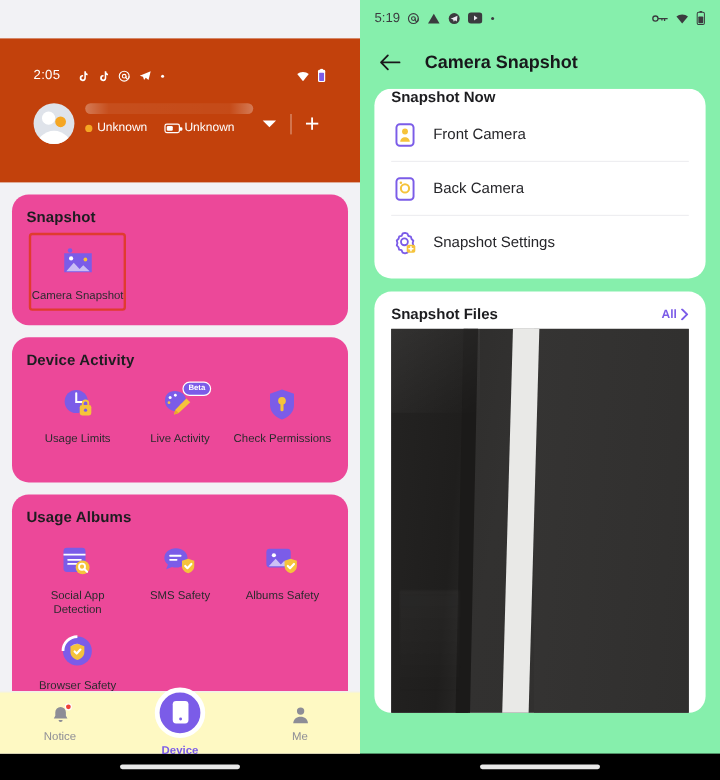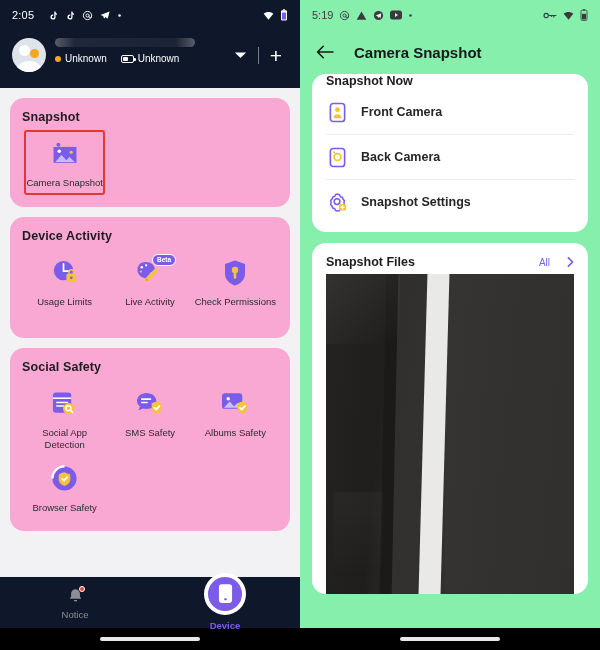--- a/index.html
+++ b/index.html
@@ -13,25 +13,26 @@
 
   
   .phone-left {
     width: 300px; height: 650px;
     position: relative;
     background: #f2f2f5;
     display: flex; flex-direction: column;
     overflow: hidden;
   }
   .purple-head {
-    background: #0f172a;
-    padding: 0;
+    background: #c2410c;
+    padding: 16px;
     flex: 0 0 auto;
     position: relative;
     z-index: 2;
+    margin-top: 32px;
   }
   .statusbar {
     height: 30px;
     display: flex; align-items: center;
     padding: 0 12px;
     font-size: 11px;
     color: #fff;
     font-weight: 500;
   }
   .statusbar .sb-time { margin-right: 8px; letter-spacing: .2px; }
@@ -74,21 +75,21 @@
   .divider-v { width: 1px; height: 17px; background: rgba(255,255,255,.45); margin: 0 5px; }
   .plus-btn { width: 24px; height: 26px; display: flex; align-items: center; justify-content: center; color: #fff; font-size: 21px; font-weight: 300; line-height: 1; cursor: pointer; }
 
   .left-scroll {
     flex: 1; overflow: hidden;
     padding: 10px 10px 0 10px;
     background: #f2f2f5;
     position: relative;
   }
   .card {
-    background: #f9a8d4; border-radius: 14px;
+    background: #ec4899; border-radius: 14px;
     padding: 12px 12px 14px 12px;
     margin-bottom: 10px;
   }
   .card-title { font-size: 12.5px; font-weight: bold; color: #1d1d20; margin-bottom: 6px; letter-spacing: .1px; }
   .grid3 { display: flex; flex-wrap: wrap; }
   .grid3 .tile { width: 33.333%; }
   .tile {
     display: flex; flex-direction: column; align-items: center;
     padding: 8px 2px 4px 2px; cursor: pointer;
     position: relative;
@@ -104,21 +105,21 @@
   .beta-badge {
     position: absolute; top: 5px; left: 50%; margin-left: 2px;
     background: #7b5ce8; color: #fff;
     font-size: 6.5px; font-weight: bold;
     padding: 1.5px 4px; border-radius: 7px;
     border: 1.5px solid #fff;
   }
 
   
   .bottom-nav {
-    height: 52px; background: #0f172a;
+    height: 52px; background: #fef9c3;
     display: flex; align-items: center;
     position: relative; flex: 0 0 auto;
     border-top: 1px solid #f0f0f3;
   }
   .nav-item { flex: 1; display: flex; flex-direction: column; align-items: center; gap: 3px; cursor: pointer; }
   .nav-item .nlabel { font-size: 9.5px; color: #8d8d96; }
   .nav-ico { width: 20px; height: 20px; display: flex; align-items: center; justify-content: center; position: relative; }
   .badge-dot { position: absolute; top: 0px; right: 0px; width: 6px; height: 6px; border-radius: 50%; background: #ef4136; border: 1px solid #fff; }
   .nav-center-wrap { flex: 1; display: flex; flex-direction: column; align-items: center; position: relative; }
   .fab {
@@ -145,23 +146,23 @@
   .appbar { height: 44px; display: flex; align-items: center; padding: 0 14px; gap: 18px; }
   .back-btn { width: 22px; height: 22px; display: flex; align-items: center; justify-content: center; cursor: pointer; }
   .appbar-title { font-size: 15px; font-weight: bold; color: #18181b; }
   .right-body { flex: 1; padding: 0 12px; overflow: hidden; }
   .rcard { background: #fff; border-radius: 14px; margin-bottom: 11px; }
   .rcard-pad { padding: 0 14px 2px 14px; }
   .rcard-title { font-size: 12.5px; font-weight: bold; color: #1d1d20; }
   .rrow { display: flex; align-items: center; gap: 13px; padding: 11px 14px; cursor: pointer; position: relative; }
   .rrow-sep { height: 1px; background: #eeeef1; margin: 0 14px; }
   .rrow .rico { width: 22px; height: 22px; display: flex; align-items: center; justify-content: center; flex: 0 0 auto; }
-  .rrow .rlabel { font-size: 12.5px; color: #26262a; font-weight: bold; }
+  .rrow .rlabel { font-size: 12.5px; color: #26262a; }
   .files-head { display: flex; align-items: center; justify-content: space-between; padding: 12px 14px 5px 14px; }
-  .all-link { display: flex; align-items: center; gap: 17px; color: #7b5ce8; font-size: 10px; cursor: pointer; }
+  .all-link { display: flex; align-items: center; gap: 3px; color: #7b5ce8; font-size: 10px; cursor: pointer; font-weight: bold; }
   .photo-wrap { padding: 0 14px 0 14px; }
   .photo {
     width: 100%; height: 320px;
     background:
       linear-gradient(100deg, #2b2a29 0%, #323130 38%, #2f2e2d 100%);
     position: relative; overflow: hidden;
   }
   .photo .stripe {
     position: absolute; top: -4%; bottom: -4%; left: 39%;
     width: 9%;
@@ -340,21 +341,21 @@
               </svg>
             </span>
             <span class="tlabel">Check Permissions</span>
           </div>
           <div class="tile"></div>
           <div class="tile"></div>
         </div>
       </div>
 
       <div class="card">
-        <div class="card-title">Social Safety</div>
+        <div class="card-title">Usage Albums</div>
         <div class="grid3">
           <div class="tile">
             <span class="tico">
               <svg width="27" height="28" viewBox="0 0 28 28">
                 <rect x="2" y="2" width="19" height="21" rx="3" fill="#7b5ce8"></rect>
                 <path d="M2 8h19" stroke="#fff" stroke-width="1.6"></path>
                 <path d="M6 12.5h11M6 16h7" stroke="#fff" stroke-width="1.6" stroke-linecap="round"></path>
                 <circle cx="18.5" cy="19" r="6" fill="#f5c33b"></circle>
                 <circle cx="18" cy="18.4" r="2.6" fill="none" stroke="#fff" stroke-width="1.6"></circle>
                 <path d="M20 20.4l2.4 2.4" stroke="#fff" stroke-width="1.8" stroke-linecap="round"></path>
@@ -415,20 +416,29 @@
         <span class="nlabel">Notice</span>
       </div>
       <div class="nav-center-wrap">
         <span class="fab">
           <svg width="15" height="21" viewBox="0 0 16 22" fill="none">
               <rect x="1" y="1" width="14" height="20" rx="3" fill="#fff"></rect>
               <circle cx="8" cy="17" r="1.3" fill="#7b5ce8"></circle>
             </svg>
         </span>
         <span class="fab-label">Device</span>
+      </div>
+      <div class="nav-item">
+        <span class="nav-ico">
+          <svg width="17" height="18" viewBox="0 0 20 20" fill="#8d8d96">
+              <circle cx="10" cy="6" r="3.6"></circle>
+              <path d="M2.8 18c0-4 3.2-6.6 7.2-6.6s7.2 2.6 7.2 6.6z"></path>
+            </svg>
+        </span>
+        <span class="nlabel">Me</span>
       </div>
     </div>
 
     <div class="gesture-bar-wrap">
       <span class="gesture-bar"></span>
     </div>
   </div>
 
   <div class="phone-right">
 

